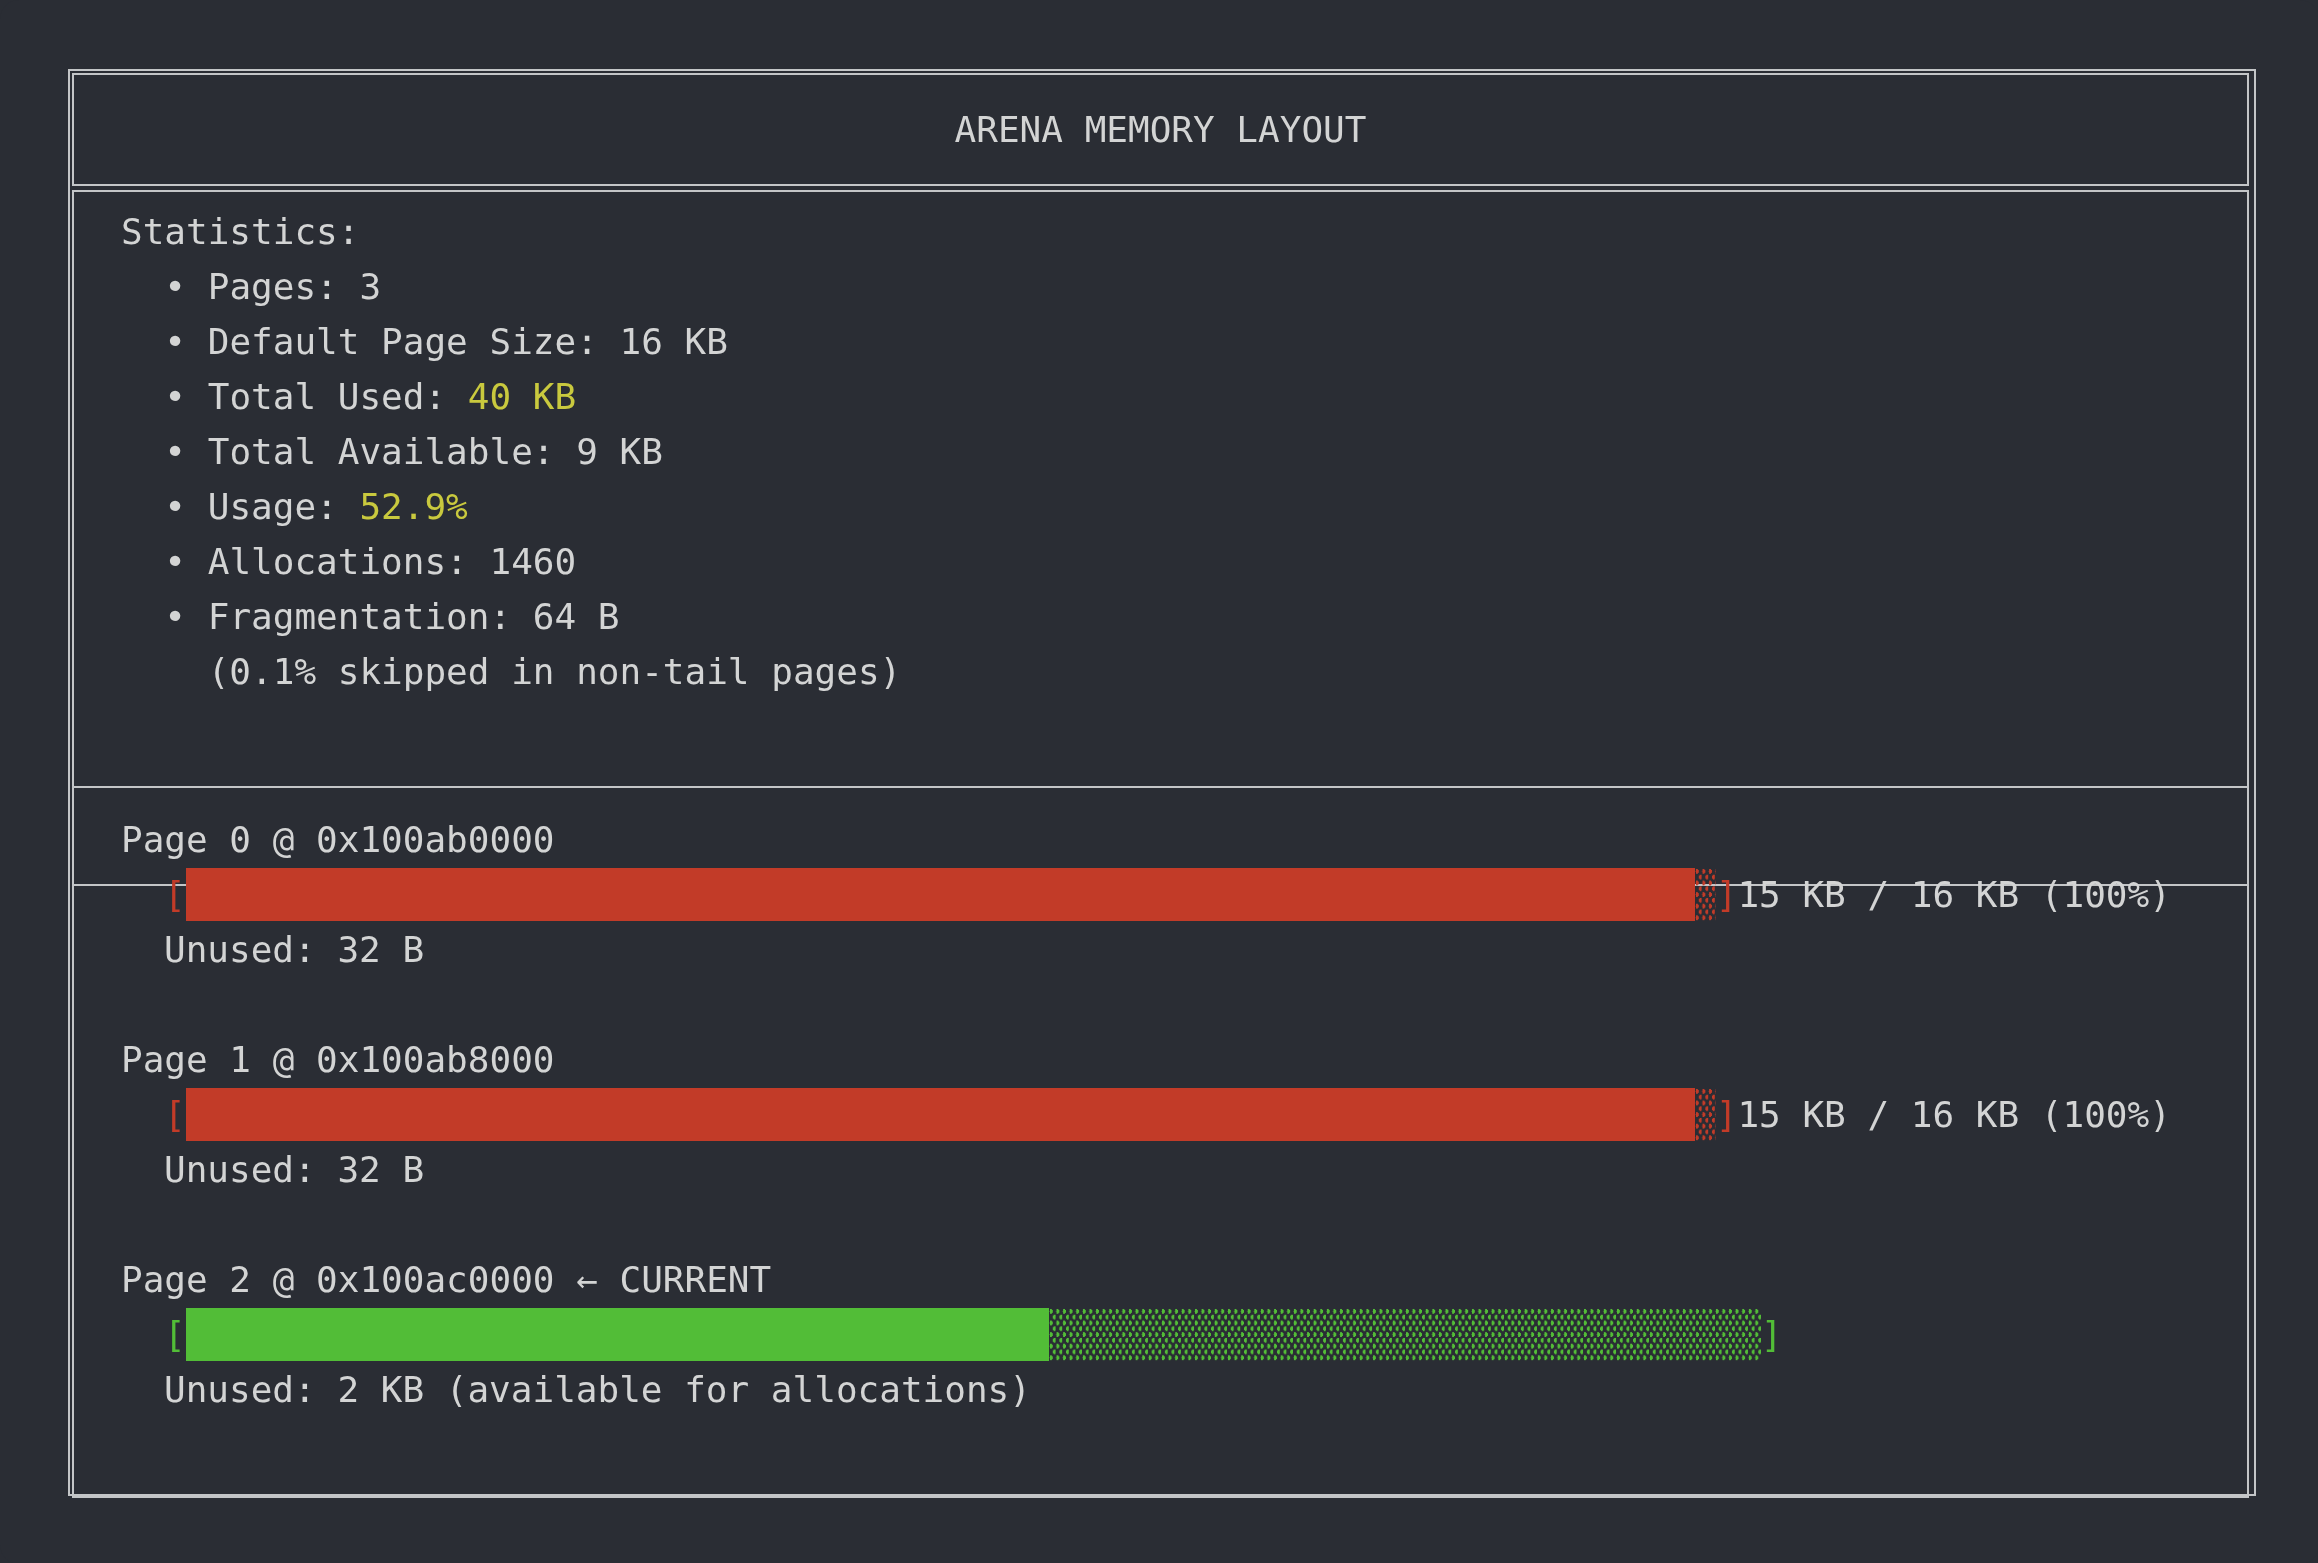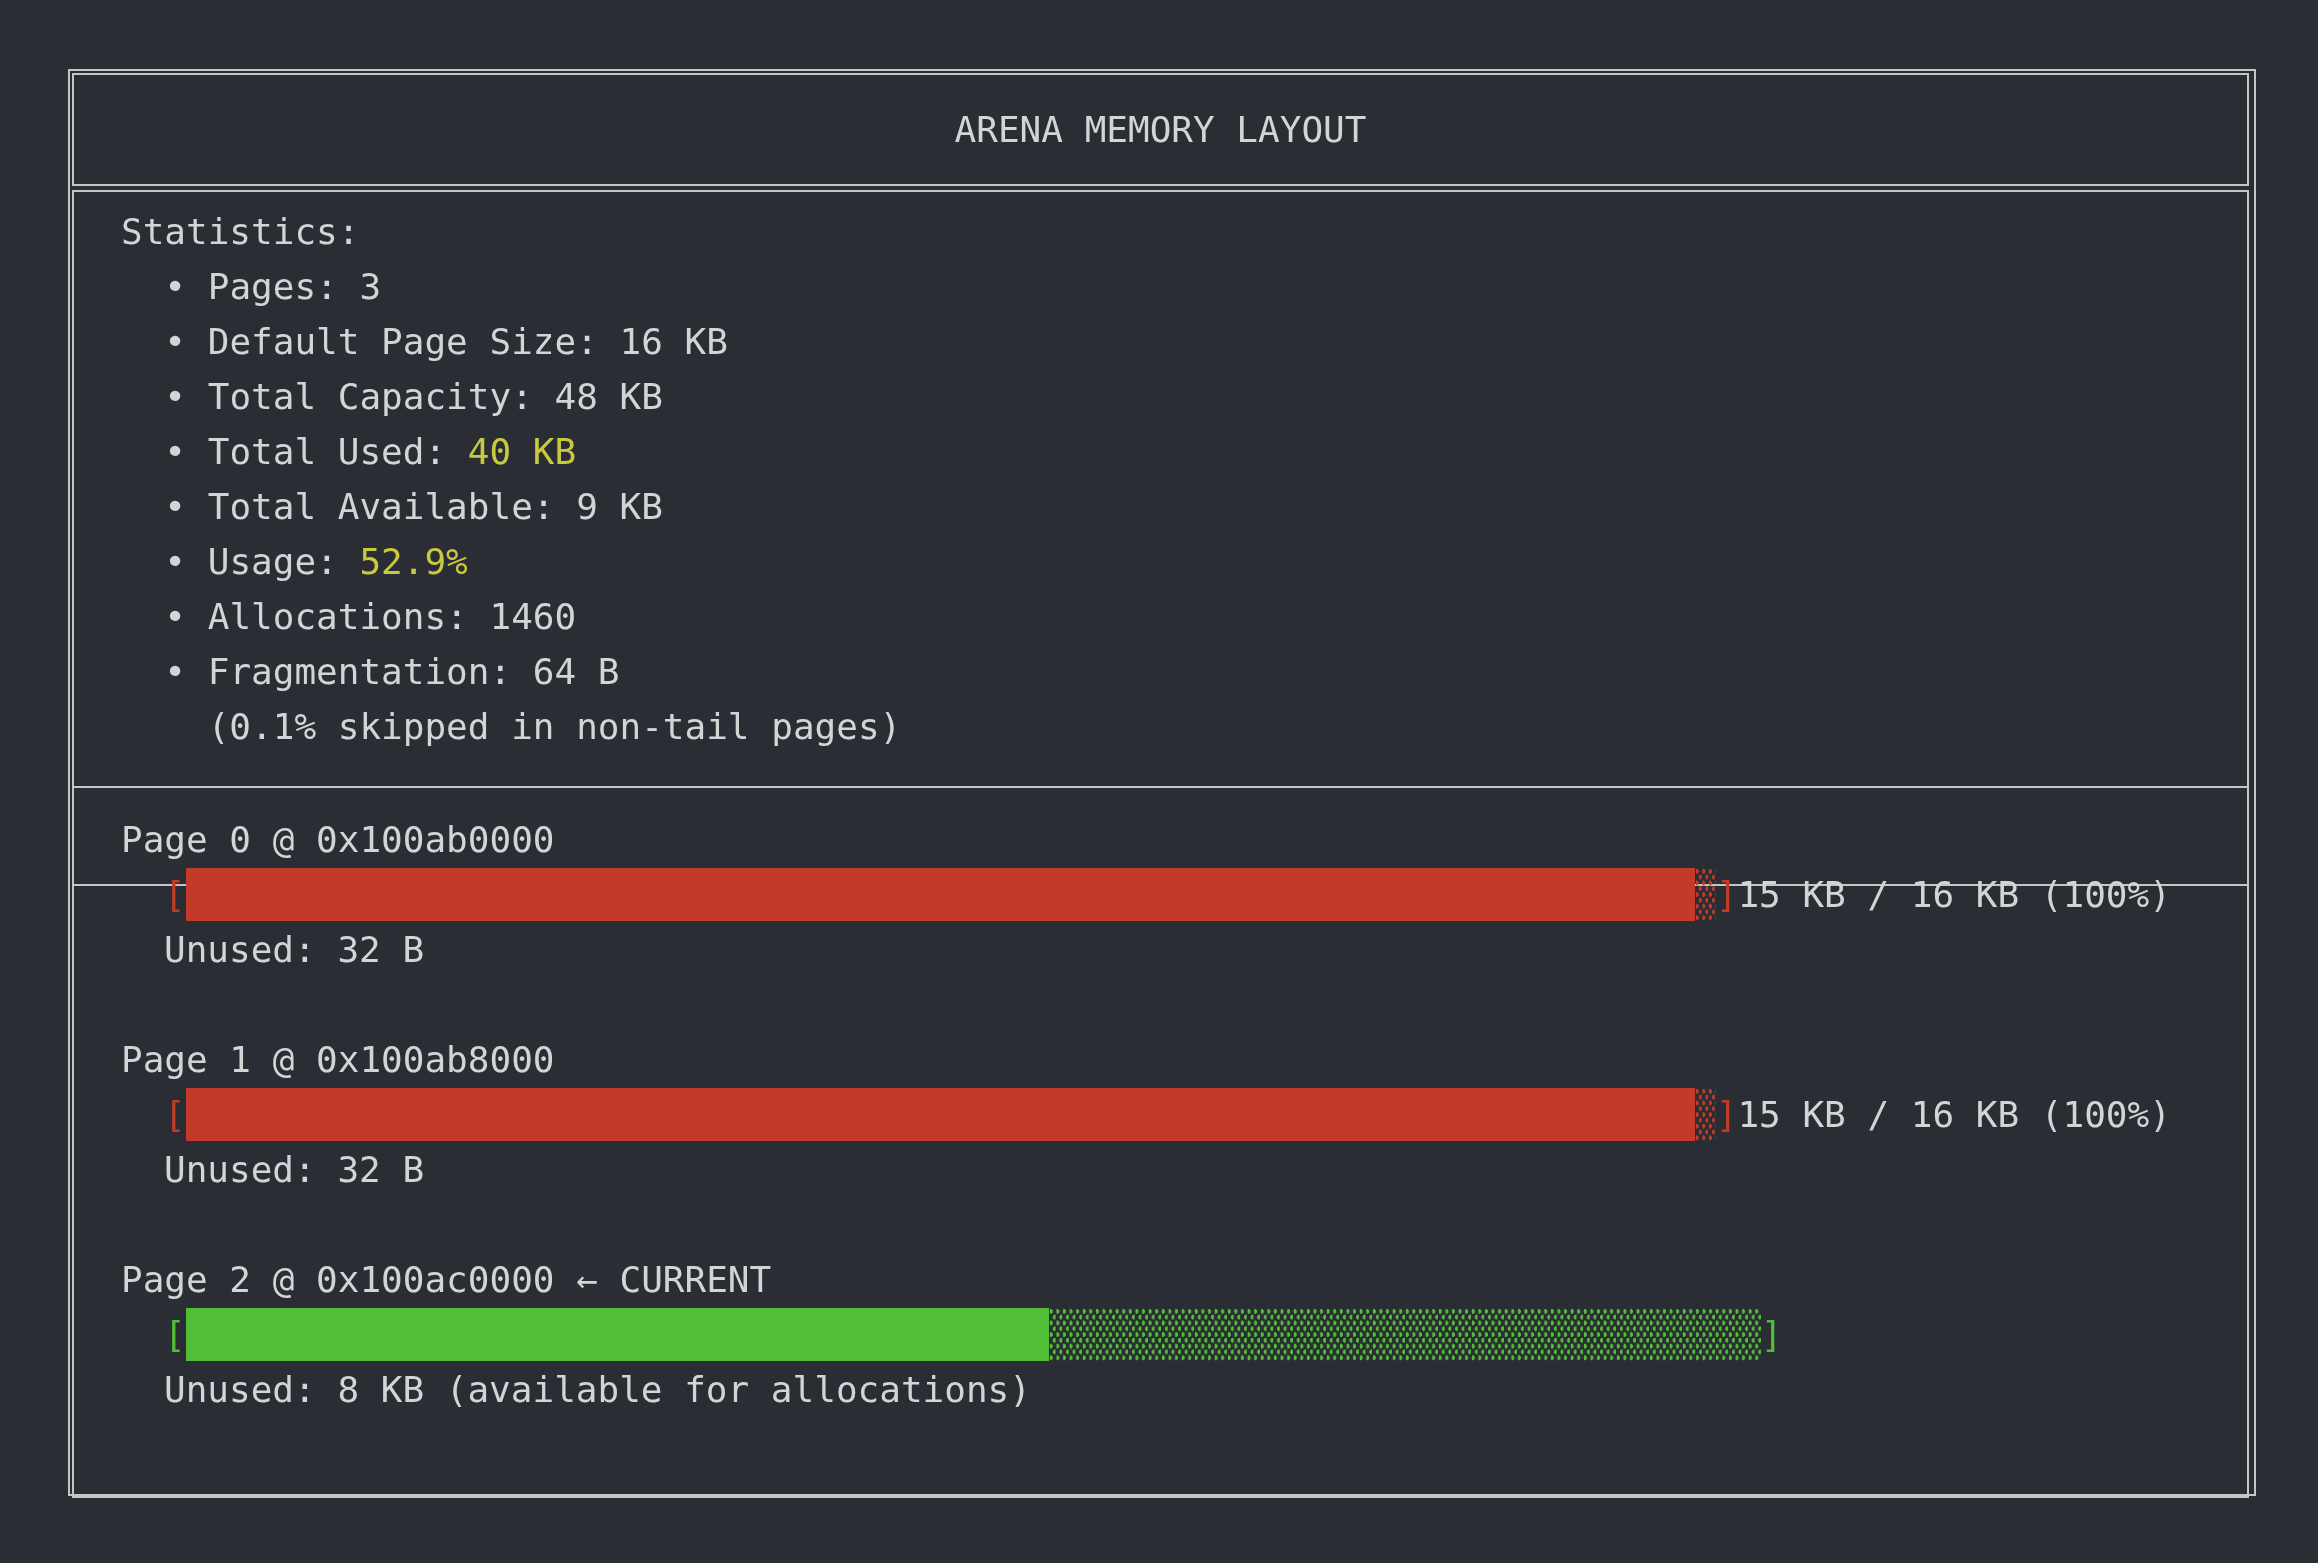--- a/index.html
+++ b/index.html
@@ -58,21 +58,20 @@
   <div class="frame" id="outer-frame"></div>
 
   <div class="panel" id="title-panel">
     <span>ARENA MEMORY LAYOUT</span>
   </div>
 
   <div class="panel" id="stats-panel">
     <div class="line">Statistics:</div>
     <div class="line"><span>  • </span><span>Pages: 3</span><span class="hl"></span></div>
     <div class="line"><span>  • </span><span>Default Page Size: 16 KB</span><span class="hl"></span></div>
-    <div class="line"><span>  • </span><span>Total Capacity: 48 KB</span><span class="hl"></span></div>
     <div class="line"><span>  • </span><span>Total Used: </span><span class="hl">40 KB</span></div>
     <div class="line"><span>  • </span><span>Total Available: 9 KB</span><span class="hl"></span></div>
     <div class="line"><span>  • </span><span>Usage: </span><span class="hl">52.9%</span></div>
     <div class="line"><span>  • </span><span>Allocations: 1460</span><span class="hl"></span></div>
     <div class="line"><span>  • </span><span>Fragmentation: 64 B</span><span class="hl"></span></div>
     <div class="line">    (0.1% skipped in non-tail pages)</div>
   </div>
 
   <div class="panel" id="pages-panel">
 
@@ -104,17 +103,17 @@
 
     <div class="line">Page 2 @ 0x100ac0000 ← CURRENT</div>
     <div class="line bar-row" style="--bar-color: #52bd37;">
       <span class="bracket">[</span>
       <div class="track" style="width: 1575px;">
         <div class="solid" style="width: 863px;"></div>
         <div class="dither"></div>
       </div>
       <span class="bracket">]</span>
     </div>
-    <div class="line indent2">Unused: 8 KB (available for allocations)</div>
+    <div class="line indent2">Unused: 2 KB (available for allocations)</div>
 
   </div>
 </div>
 
 
 </body></html>

